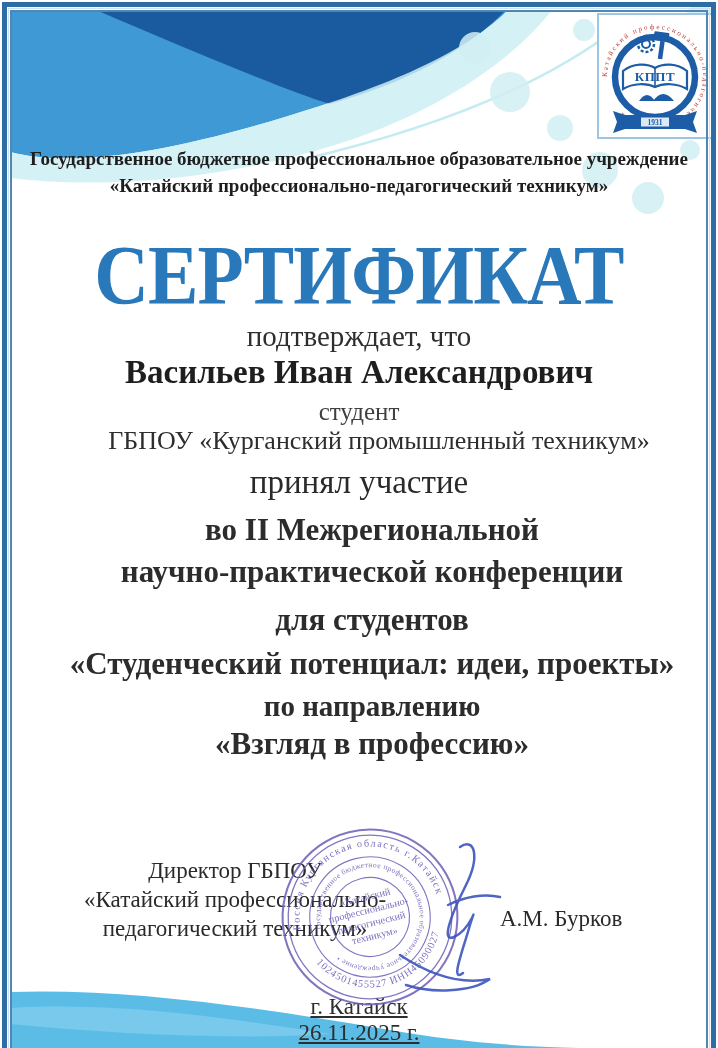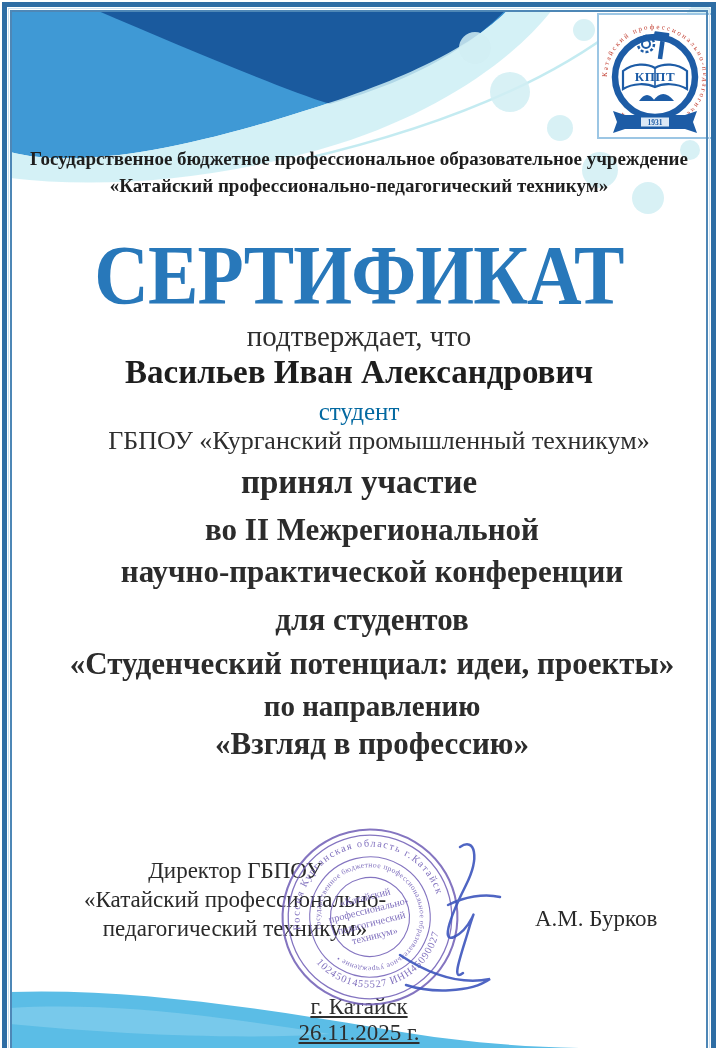--- a/index.html
+++ b/index.html
@@ -15,28 +15,28 @@
   .topwave{position:absolute;left:0;top:0;z-index:1;}
   .bottomwave{position:absolute;left:0;top:978px;z-index:1;}
   
   .logo-box{position:absolute;left:597px;top:13px;width:112px;height:122px;background:#ffffff;border:2px solid #9cc6e4;z-index:6;}
   
   .line{position:absolute;left:0;right:0;text-align:center;white-space:nowrap;z-index:5;}
   .inst{font-weight:bold;font-size:19px;color:#1e1e1e;text-align:center;}
   .title{top:234px;font-size:84px;font-weight:bold;color:#2878ba;letter-spacing:-1px;transform:scaleX(0.9);transform-origin:center;line-height:1;}
   .confirms{top:320px;font-size:29px;color:#2e2e2e;}
   .recipient{top:354px;font-size:33px;font-weight:bold;color:#1e1e1e;}
-  .role{top:398px;font-size:25px;color:#0369a1;}
+  .role{top:398px;font-size:25px;color:#404040;}
   .org{top:426px;font-size:26px;color:#2e2e2e;padding-left:40px;}
-  .action{top:464px;font-size:33px;font-weight:bold;color:#2a2a2a;}
+  .action{top:464px;font-size:33px;font-weight:normal;color:#2a2a2a;}
   .ev{font-size:31px;font-weight:bold;color:#2c2c2c;padding-left:26px;}
   .footer-line{font-size:23px;color:#2e2e2e;text-decoration:underline;}
   
   .director{position:absolute;left:84px;top:856px;font-size:23px;line-height:29px;color:#2a2a2a;z-index:5;text-align:center;}
-  .signer{position:absolute;left:500px;top:906px;font-size:23px;color:#2a2a2a;z-index:5;white-space:nowrap;margin-left:35px;}
+  .signer{position:absolute;left:500px;top:906px;font-size:23px;color:#2a2a2a;z-index:5;white-space:nowrap;}
   .stamp-wrap{position:absolute;left:276px;top:823px;width:188px;height:188px;z-index:7;transform:rotate(-14deg);opacity:0.88;}
   .stamp-wrap svg{display:block;}
   .stamp-text{font-family:"Liberation Serif",serif;fill:#6f5db5;}
   .sig-wrap{position:absolute;left:360px;top:835px;width:160px;height:170px;z-index:8;}
 </style>
 </head>
 <body>
 
 <div class="cert">
 

